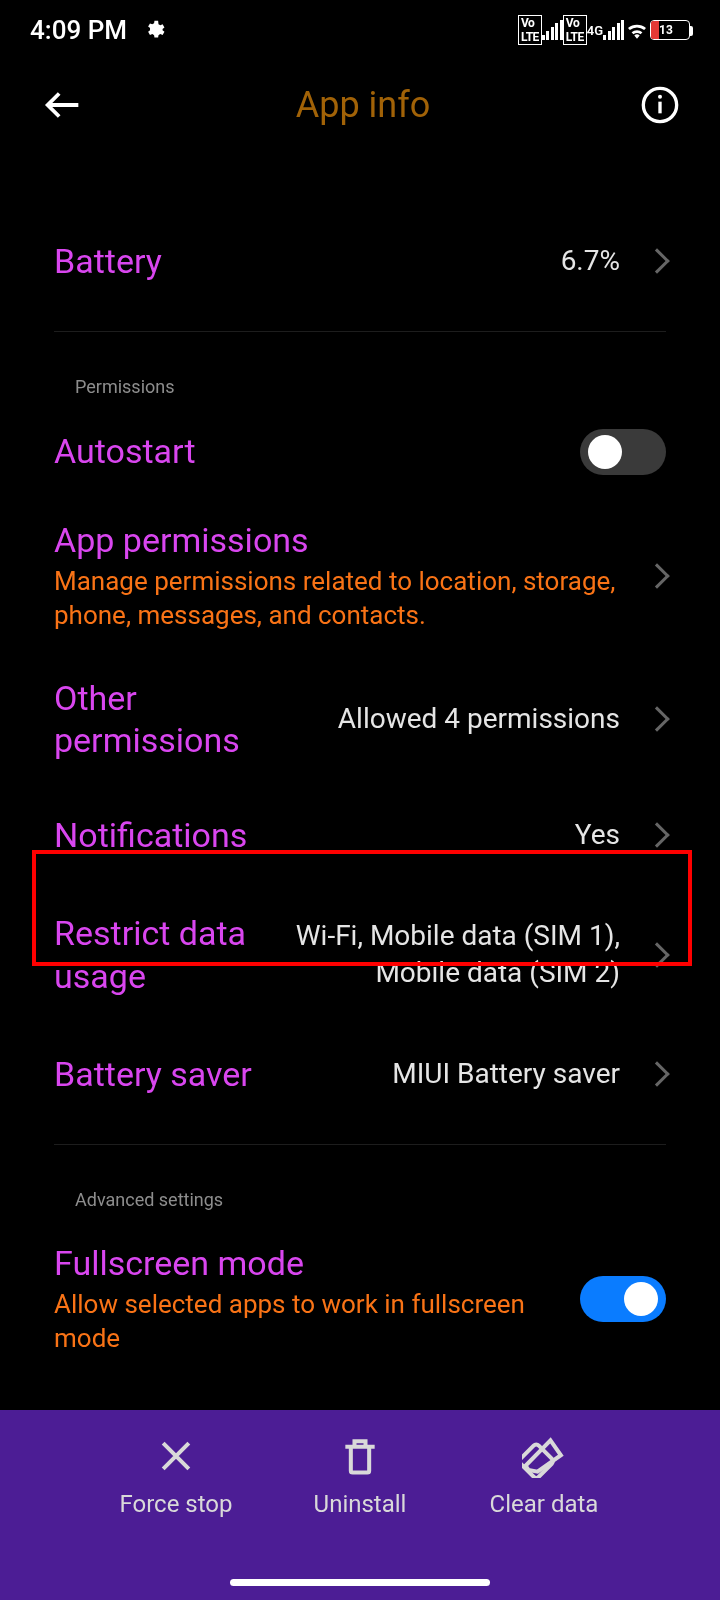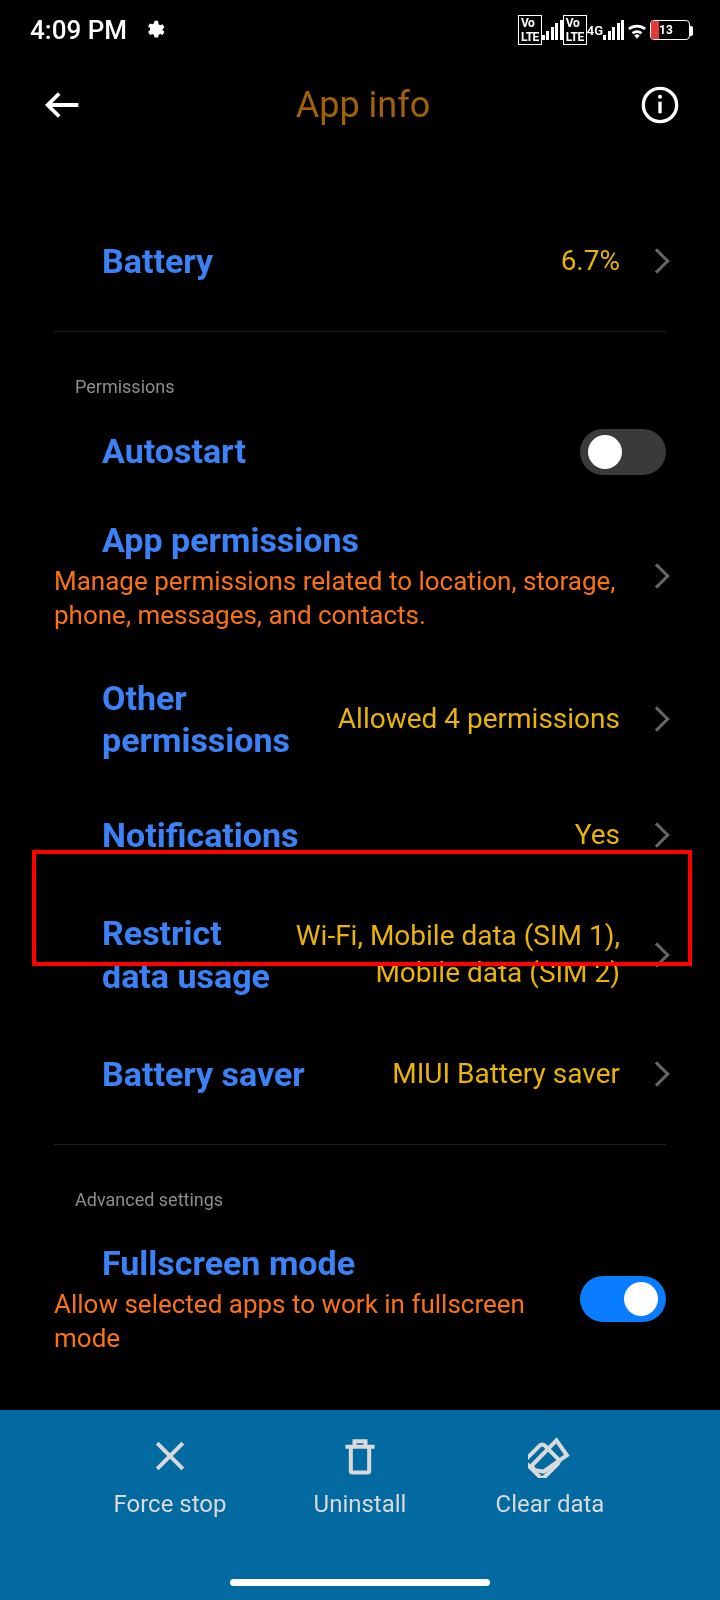--- a/index.html
+++ b/index.html
@@ -77,34 +77,33 @@
     display:flex;
     align-items:center;
     padding: 22px 54px;
     justify-content: space-between;
     gap: 16px;
   }
   .row.tall { padding-top:30px; padding-bottom:30px;}
   .row .left { flex:1; min-width:0; }
   .row .title-main {
     font-size: 34px;
-    font-weight: 700;
-    color:#3b82f6;
+    font-weight: 400;
+    color:#d946ef;
     line-height:1.25;
-    margin-left:48px;
   }
   .row .sub {
     font-size: 26px;
     color:#f97316;
     line-height:1.3;
     margin-top:4px;
   }
   .row .value {
     font-size: 28px;
-    color:#eab308;
+    color:#e5e5e5;
     text-align:right;
     max-width: 330px;
     line-height:1.3;
   }
   .chevron {
     width:18px; height:18px;
     border-right:3px solid #666;
     border-bottom:3px solid #666;
     transform: rotate(-45deg);
     margin-left:12px;
@@ -138,25 +137,25 @@
     position:absolute;
     border:4px solid #ff0000;
     pointer-events:none;
   }
 
   
   .actionbar {
     position:absolute;
     left:0; right:0; bottom:0;
     height:190px;
-    background:#0369a1;
+    background:#4c1d95;
     display:flex;
     align-items:flex-start;
     justify-content:center;
-    gap:30px;
+    gap:24px;
     padding-top:24px;
   }
   .action {
     width:160px;
     display:flex;
     flex-direction:column;
     align-items:center;
     gap:12px;
     color:#d9d9d9;
     font-size:24px;

